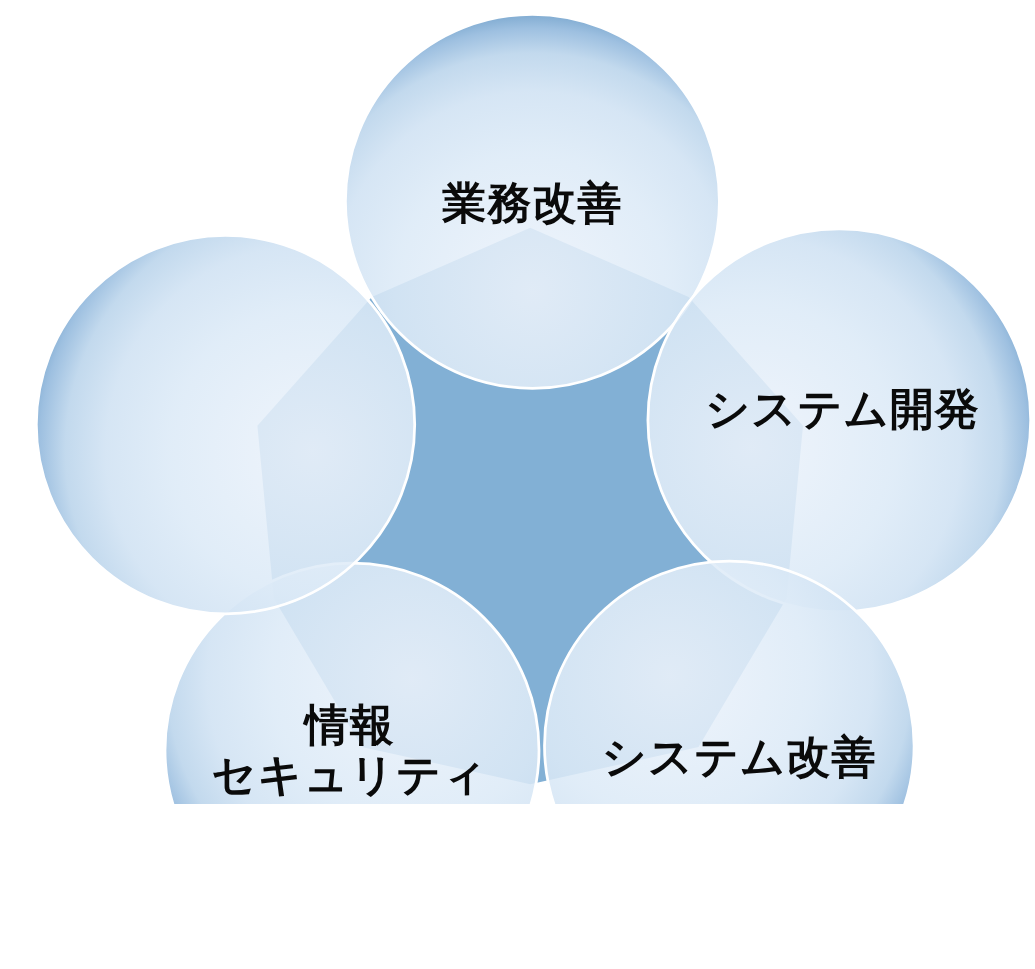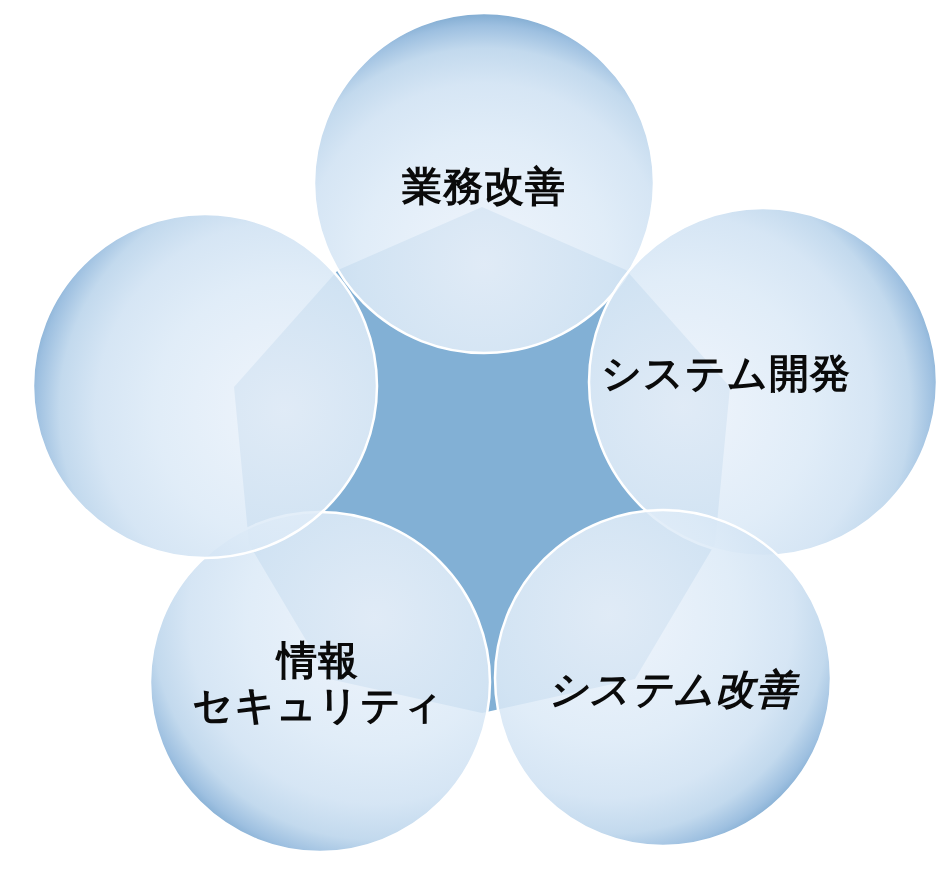--- a/index.html
+++ b/index.html
@@ -1,41 +1,41 @@
 <!DOCTYPE html>
 <html><head>
 <meta charset="utf-8">
 <style>
   html, body { margin: 0; padding: 0; background: #ffffff; }
   .stage {
     position: relative;
     width: 941px;
-    height: 881px;
+    height: 731px;
     background: #ffffff;
     overflow: hidden;
     font-family: "Liberation Sans", "DejaVu Sans", sans-serif;
   }
   .stage svg { position: absolute; left: 0; top: 0; }
   .node-label {
     position: absolute;
     transform: translate(-50%, -50%);
     color: #0a0a0a;
     font-weight: 900;
     font-size: 40px;
     letter-spacing: 1px;
     white-space: nowrap;
     text-align: center;
     line-height: 45px;
     -webkit-font-smoothing: antialiased;
   }
   .label-top          { left: 484px; top: 186px; }
-  .label-right        { left: 726px; top: 373px; }
+  .label-right        { left: 766px; top: 373px; }
   .label-left         { left: 197px; top: 387px; letter-spacing: 0.5px; }
   .label-bottom-left  { left: 318px; top: 683px; }
-  .label-bottom-right { left: 672px; top: 689px; font-style: italic; }
+  .label-bottom-right { left: 672px; top: 689px; }
   .label-line { display: block; }
 </style>
 </head>
 <body>
 
 <div class="stage">
 
   <svg width="941" height="881" viewBox="0 0 941 881">
     <defs>
       <radialGradient id="gTop" cx="0.50" cy="0.74" r="0.74">

